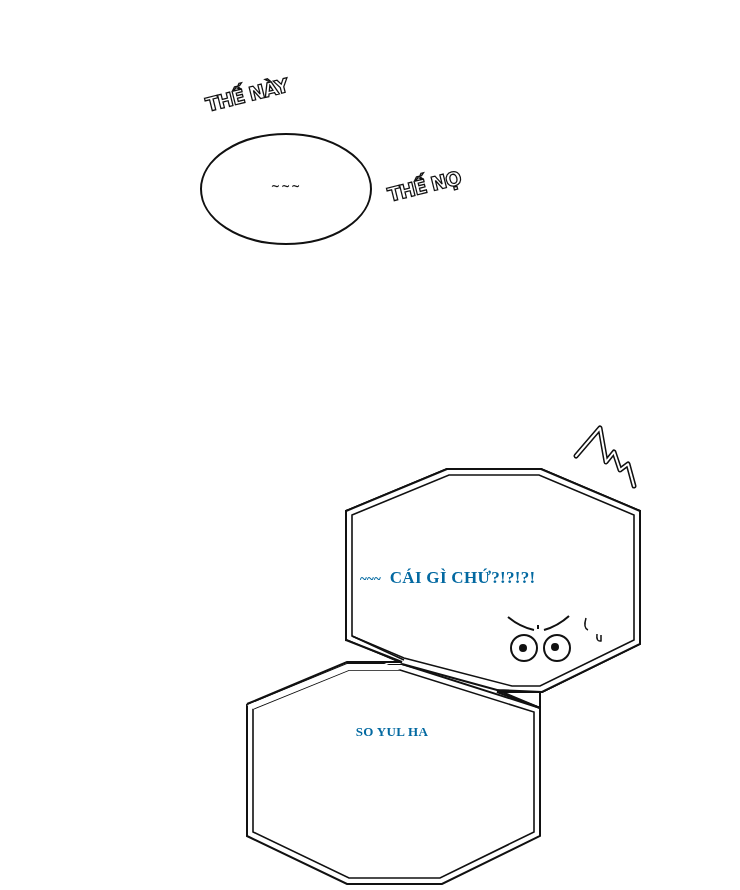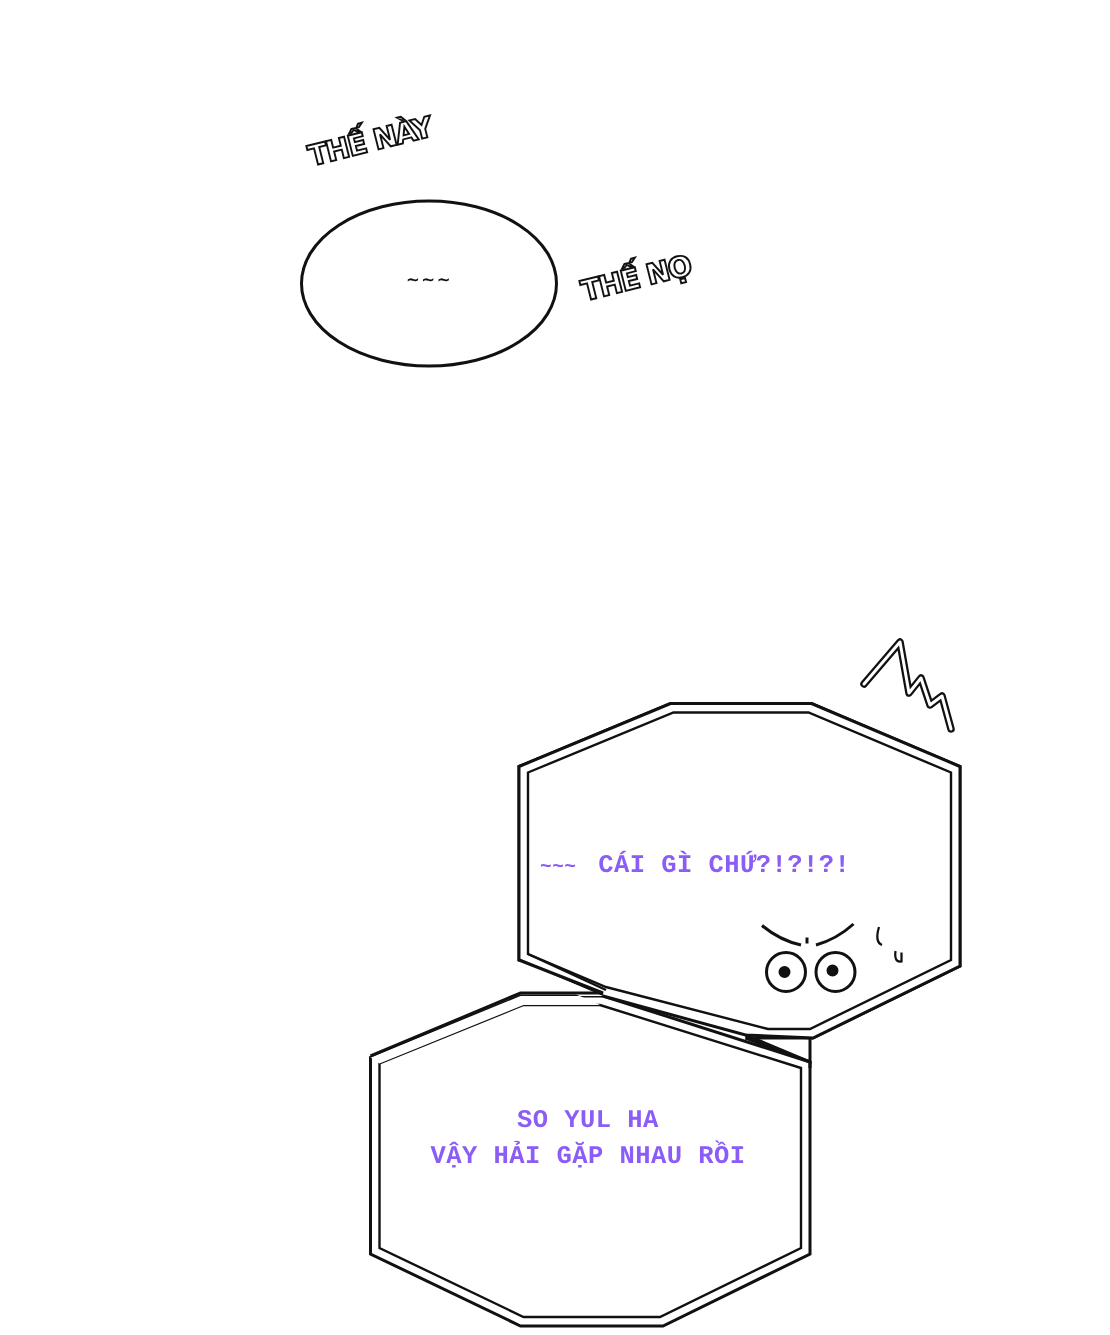--- a/index.html
+++ b/index.html
@@ -16,29 +16,29 @@
     white-space: nowrap;
   }
   .sfx-top { left: 206px; top: 94px; transform: rotate(-14deg); transform-origin: left center; }
   .sfx-right { left: 388px; top: 184px; transform: rotate(-14deg); transform-origin: left center; }
   .ellipse-text {
     position: absolute; left: 262px; top: 180px; width: 48px; text-align: center;
     font-size: 11px; font-weight: bold; color: #111; letter-spacing: 1px;
   }
   .bubble-text {
     position: absolute;
-    font-family: Liberation Mono, monospace;
+    font-family: Liberation Serif, serif;
     font-weight: bold;
-    color: #8b5cf6;
+    color: #0369a1;
     text-align: center;
     font-stretch: condensed;
   }
   .b1-text { left: 360px; top: 568px; width: 260px; font-size: 17px; text-align: left; letter-spacing: 0.3px; }
   .b1-text .tilde { font-size: 13px; margin-right: 4px; }
-  .b2-text { left: 282px; top: 736px; width: 220px; font-size: 17px; line-height: 24px; letter-spacing: 0.3px; }
+  .b2-text { left: 282px; top: 720px; width: 220px; font-size: 13px; line-height: 24px; letter-spacing: 0.3px; }
   .b2-text div { white-space: nowrap; }
 </style>
 </head>
 <body>
 
 <svg class="stage" width="740" height="890" viewBox="0 0 740 890">
 
   <ellipse cx="286" cy="189" rx="85" ry="55" fill="#fff" stroke="#111" stroke-width="2"></ellipse>
 
   <g fill="none" stroke="#111" stroke-linejoin="miter">
@@ -89,14 +89,13 @@
 
 <div class="ellipse-text">~~~</div>
 
 <div class="bubble-text b1-text">
   <span class="tilde">~~~</span>
   <span>CÁI GÌ CHỨ?!?!?!</span>
 </div>
 
 <div class="bubble-text b2-text">
   <div>SO YUL HA</div>
-  <div>VẬY HẢI GẶP NHAU RỒI</div>
 </div>
 
 </body></html>

